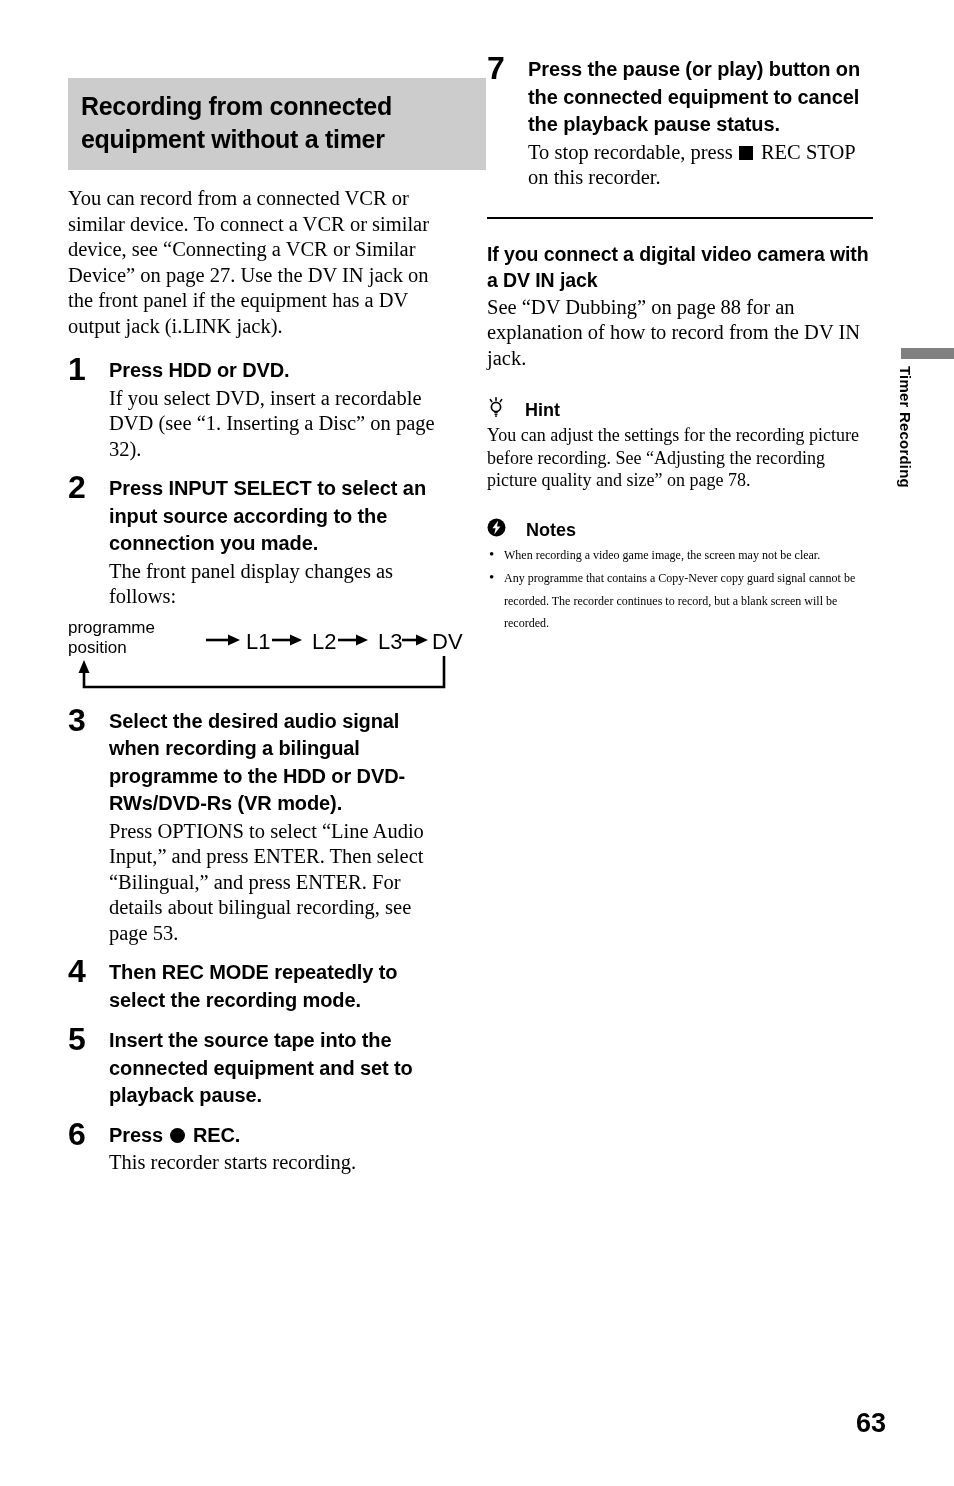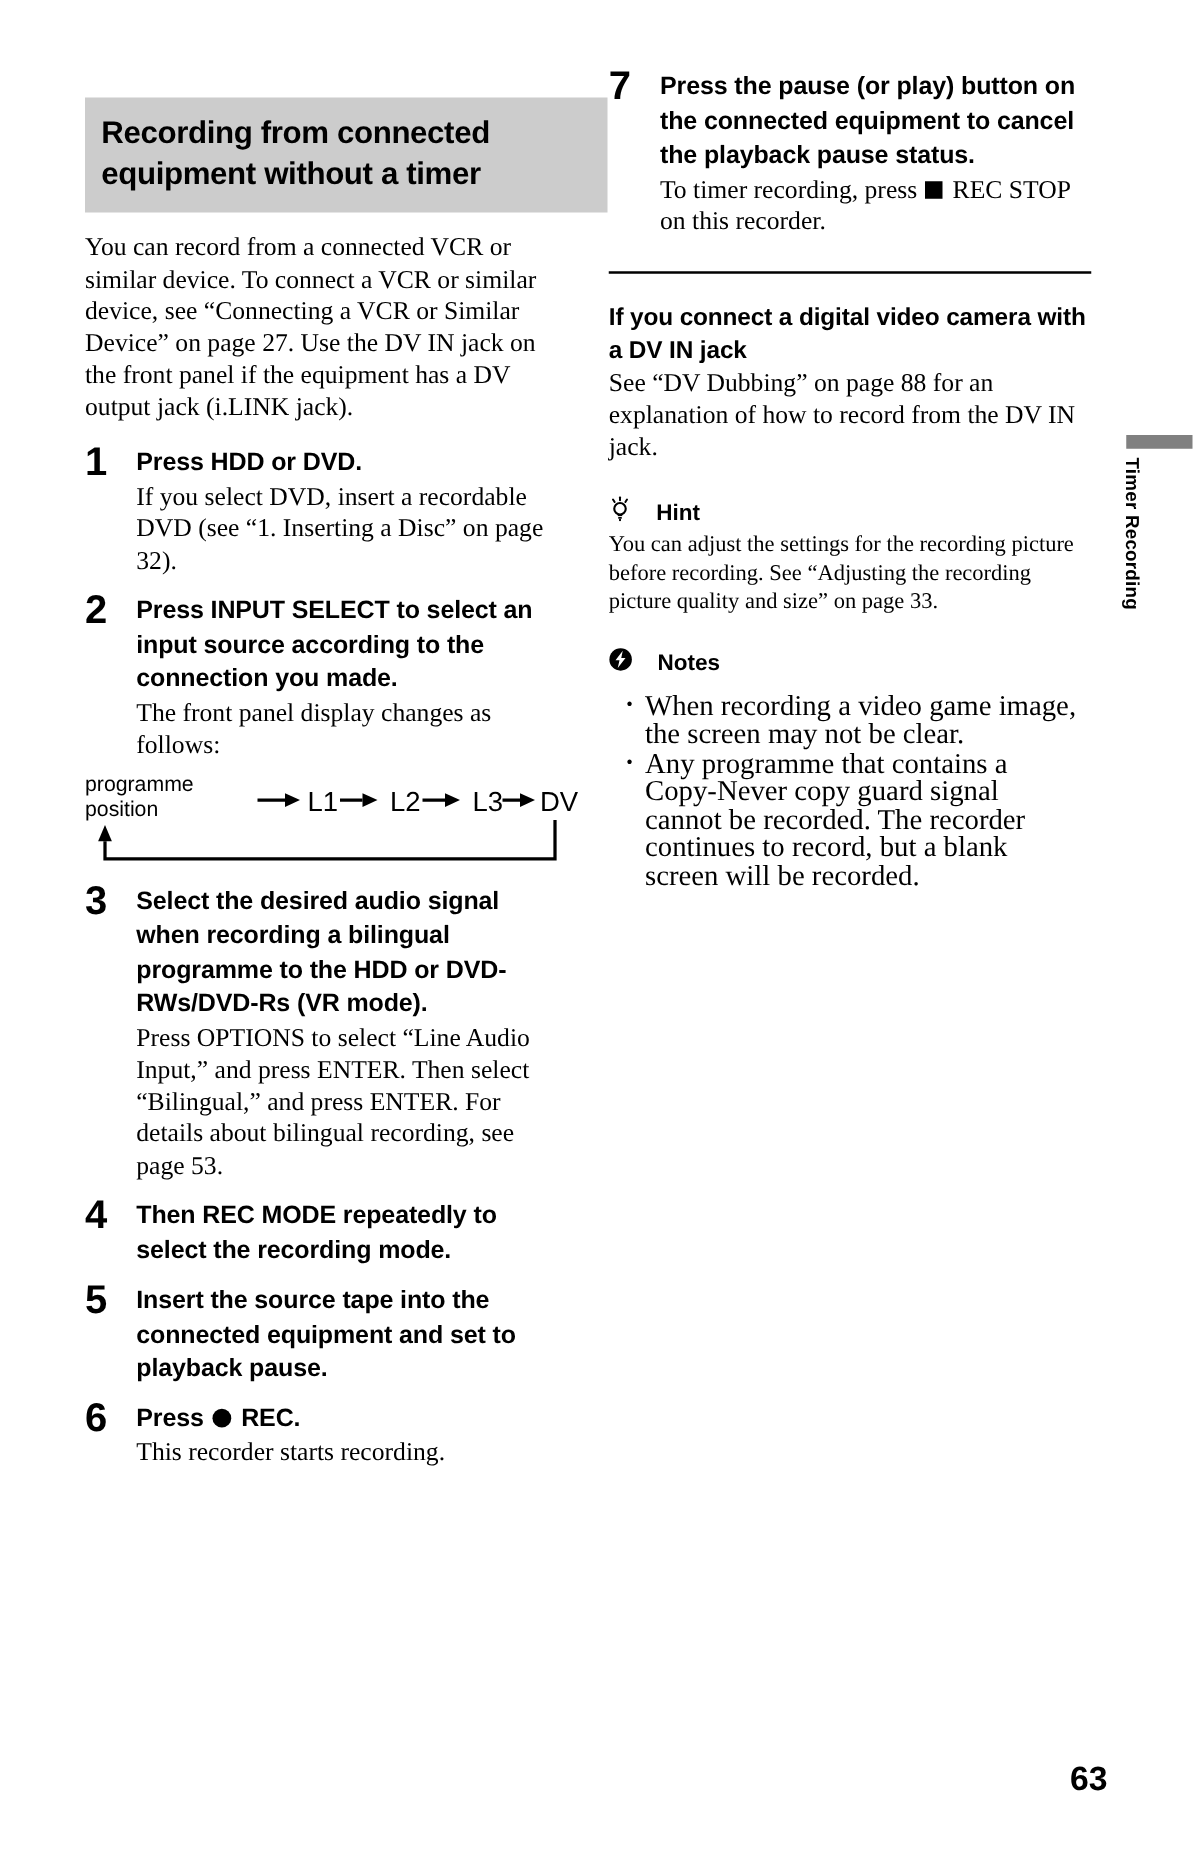--- a/index.html
+++ b/index.html
@@ -147,25 +147,25 @@
     gap: 20px;
     margin: 0 0 2px 0;
   }
   .callout-body {
     font-family: "Liberation Serif", serif;
     font-size: 18px;
     line-height: 22.5px;
     margin: 0;
   }
   .bullets {
-    margin: 12px;
+    margin: 0;
     padding: 0;
     list-style: none;
     font-family: "Liberation Serif", serif;
-    font-size: 23px;
+    font-size: 12px;
     line-height: 22.5px;
   }
   .bullets li {
     position: relative;
     padding-left: 17px;
     margin-bottom: 1px;
   }
   .bullets li::before {
     content: "\2022";
     position: absolute;
@@ -317,21 +317,21 @@
     </div>
 
   </div>
 
   <div class="col-right">
 
     <div class="step">
       <span class="step-num">7</span>
       <p class="step-title">Press the pause (or play) button on the connected equipment to cancel the playback pause status.</p>
       <p class="step-body">
-        <span>To timer recording, press</span>
+        <span>To stop recordable, press</span>
         <span class="sym-square"></span>
         <span>REC STOP on this recorder.</span>
       </p>
     </div>
 
     <hr class="rule">
 
     <div>
       <h2 class="sub-head">If you connect a digital video camera with a DV IN jack</h2>
       <p class="callout-body" style="font-size:20.5px; line-height:25.5px;">See “DV Dubbing” on page 88 for an explanation of how to record from the DV IN jack.</p>
@@ -347,21 +347,21 @@
               <line x1="14.6" y1="2.6" x2="13.3" y2="4.6"></line>
             </g>
             <circle cx="9" cy="10" r="4.6" fill="none" stroke="#000" stroke-width="1.7"></circle>
             <rect x="7.2" y="14.4" width="3.6" height="1.5" fill="#000"></rect>
             <rect x="7.6" y="16.6" width="2.8" height="1.4" fill="#000"></rect>
             <path d="M 9 18.2 L 9 20" stroke="#000" stroke-width="1.5"></path>
           </svg>
         </span>
         <span>Hint</span>
       </div>
-      <p class="callout-body">You can adjust the settings for the recording picture before recording. See “Adjusting the recording picture quality and size” on page 33.</p>
+      <p class="callout-body">You can adjust the settings for the recording picture before recording. See “Adjusting the recording picture quality and size” on page 78.</p>
     </div>
 
     <div class="callout">
       <div class="callout-head">
         <span class="icon-inline">
           <svg width="19" height="19" viewBox="0 0 19 19">
             <circle cx="9.5" cy="9.5" r="9" fill="#000"></circle>
             <path d="M 11.2 2.6 L 5.4 10.2 L 8.6 10.2 L 7.2 16.4 L 13.4 8.4 L 10.0 8.4 Z" fill="#fff"></path>
           </svg>
         </span>

